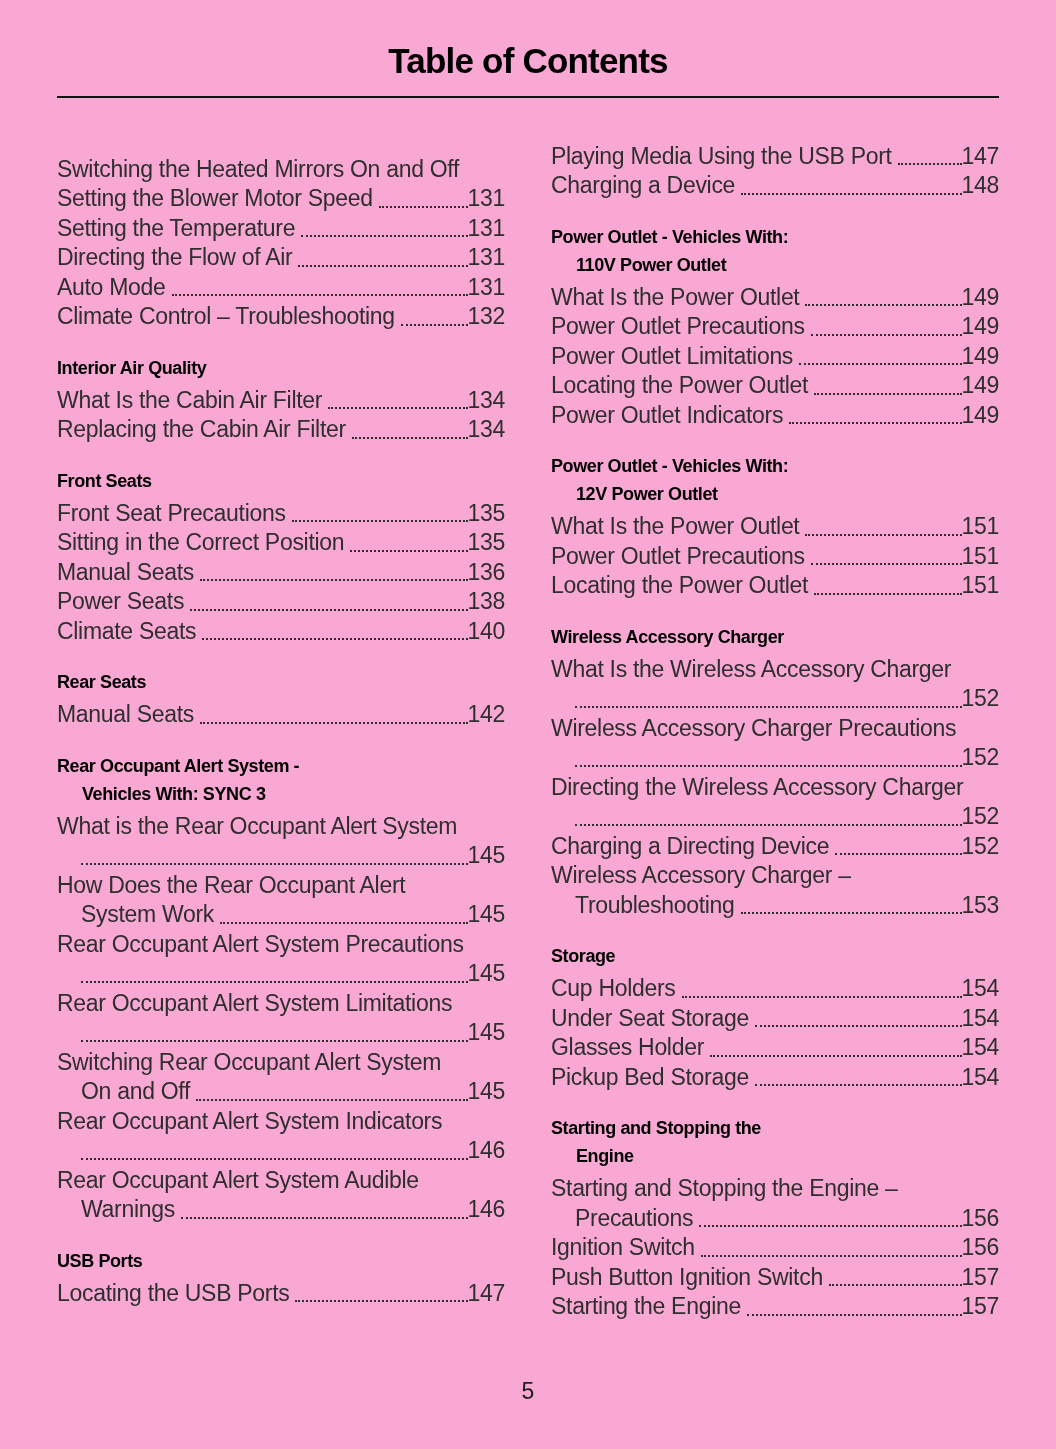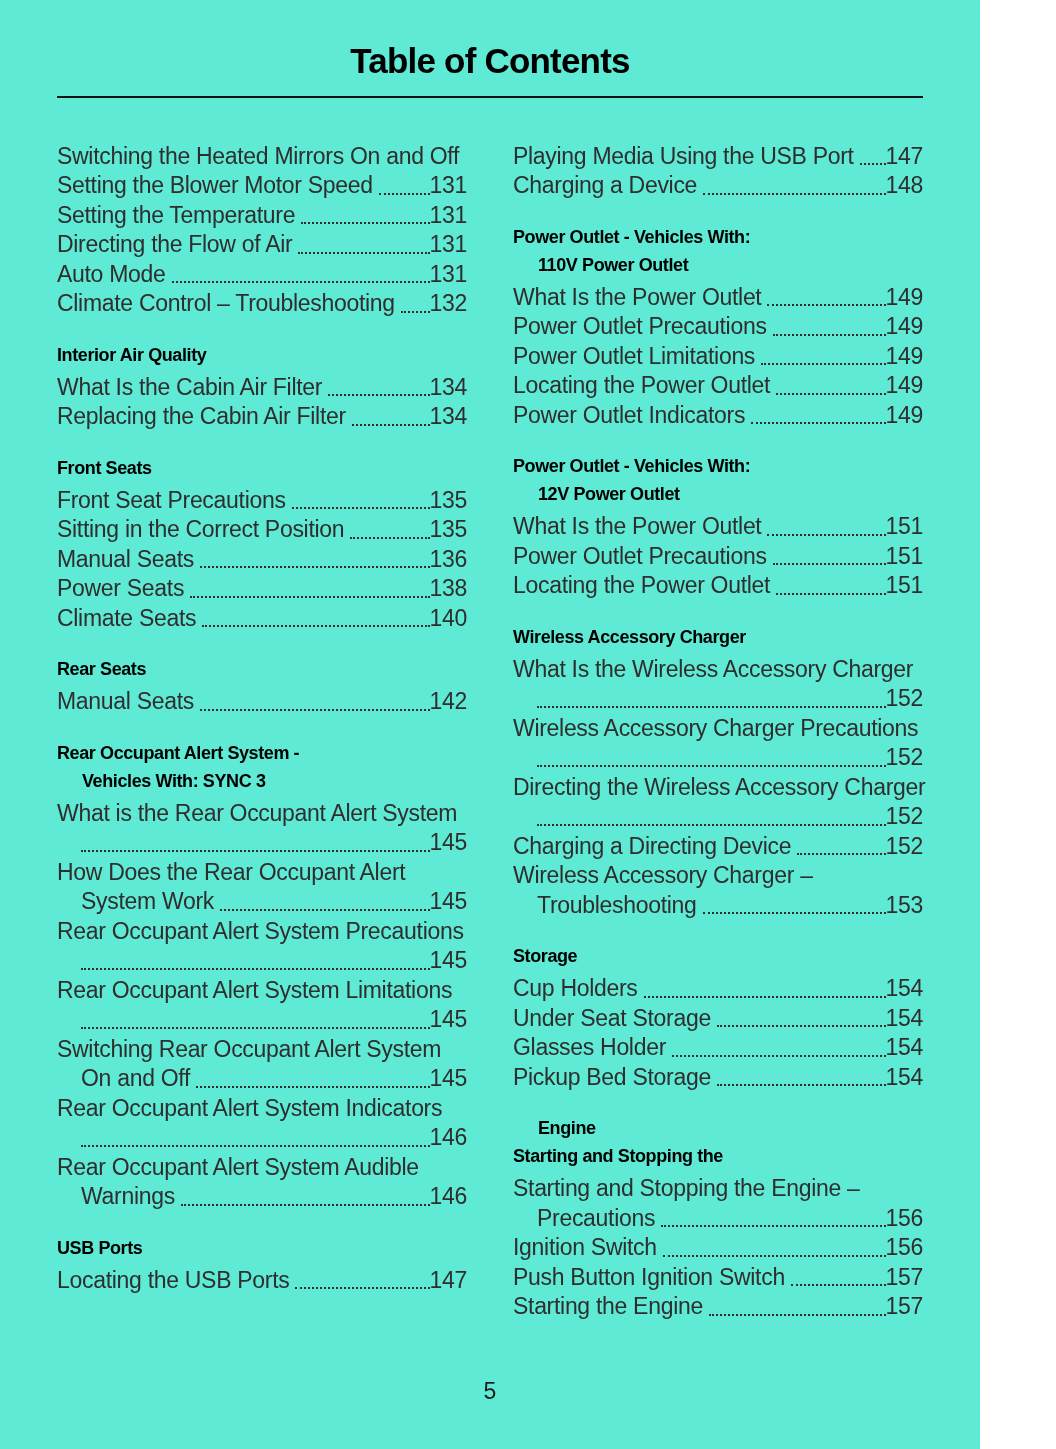--- a/index.html
+++ b/index.html
@@ -1,21 +1,21 @@
 <!DOCTYPE html>
 <html><head>
 <meta charset="utf-8">
 <style>
   * { margin: 0; padding: 0; box-sizing: border-box; }
   html, body { background: #ffffff; }
   .page {
     position: relative;
-    width: 980px;
+    width: 1056px;
     height: 1449px;
-    background: #5eead4;
+    background: #f9a8d4;
     font-family: "Liberation Sans", sans-serif;
     color: #2e2e2e;
     overflow: hidden;
   }
   .header { padding-top: 42px; text-align: center; }
   .doc-title {
     font-size: 35px;
     font-weight: bold;
     color: #000000;
     letter-spacing: -0.8px;
@@ -23,20 +23,21 @@
   }
   .rule {
     margin: 15px 57px 0 57px;
     border-top: 2px solid #121212;
   }
   .content {
     margin-top: 44px;
     padding: 0 57px;
     display: flex;
     gap: 46px;
+    align-items: center;
   }
   .col { flex: 1; min-width: 0; }
   .sec:first-child .hd { margin-top: 0; }
   .hd { margin: 22px 0 4px 0; }
   .hl {
     font-size: 18px;
     line-height: 28px;
     font-weight: bold;
     color: #000000;
     letter-spacing: -0.4px;
@@ -431,22 +432,22 @@
           <div class="entry">
             <div class="lrow">
               <span class="lt">Pickup Bed Storage</span>
               <span class="dots"></span>
               <span class="pg">154</span>
             </div>
           </div>
         </section>
         <section class="sec">
           <h2 class="hd">
+            <div class="hl">Starting and Stopping the</div>
             <div class="hl cont">Engine</div>
-            <div class="hl">Starting and Stopping the</div>
           </h2>
           <div class="entry">
             <div class="line">Starting and Stopping the Engine –</div>
             <div class="lrow cont">
               <span class="lt">Precautions</span>
               <span class="dots"></span>
               <span class="pg">156</span>
             </div>
           </div>
           <div class="entry">

